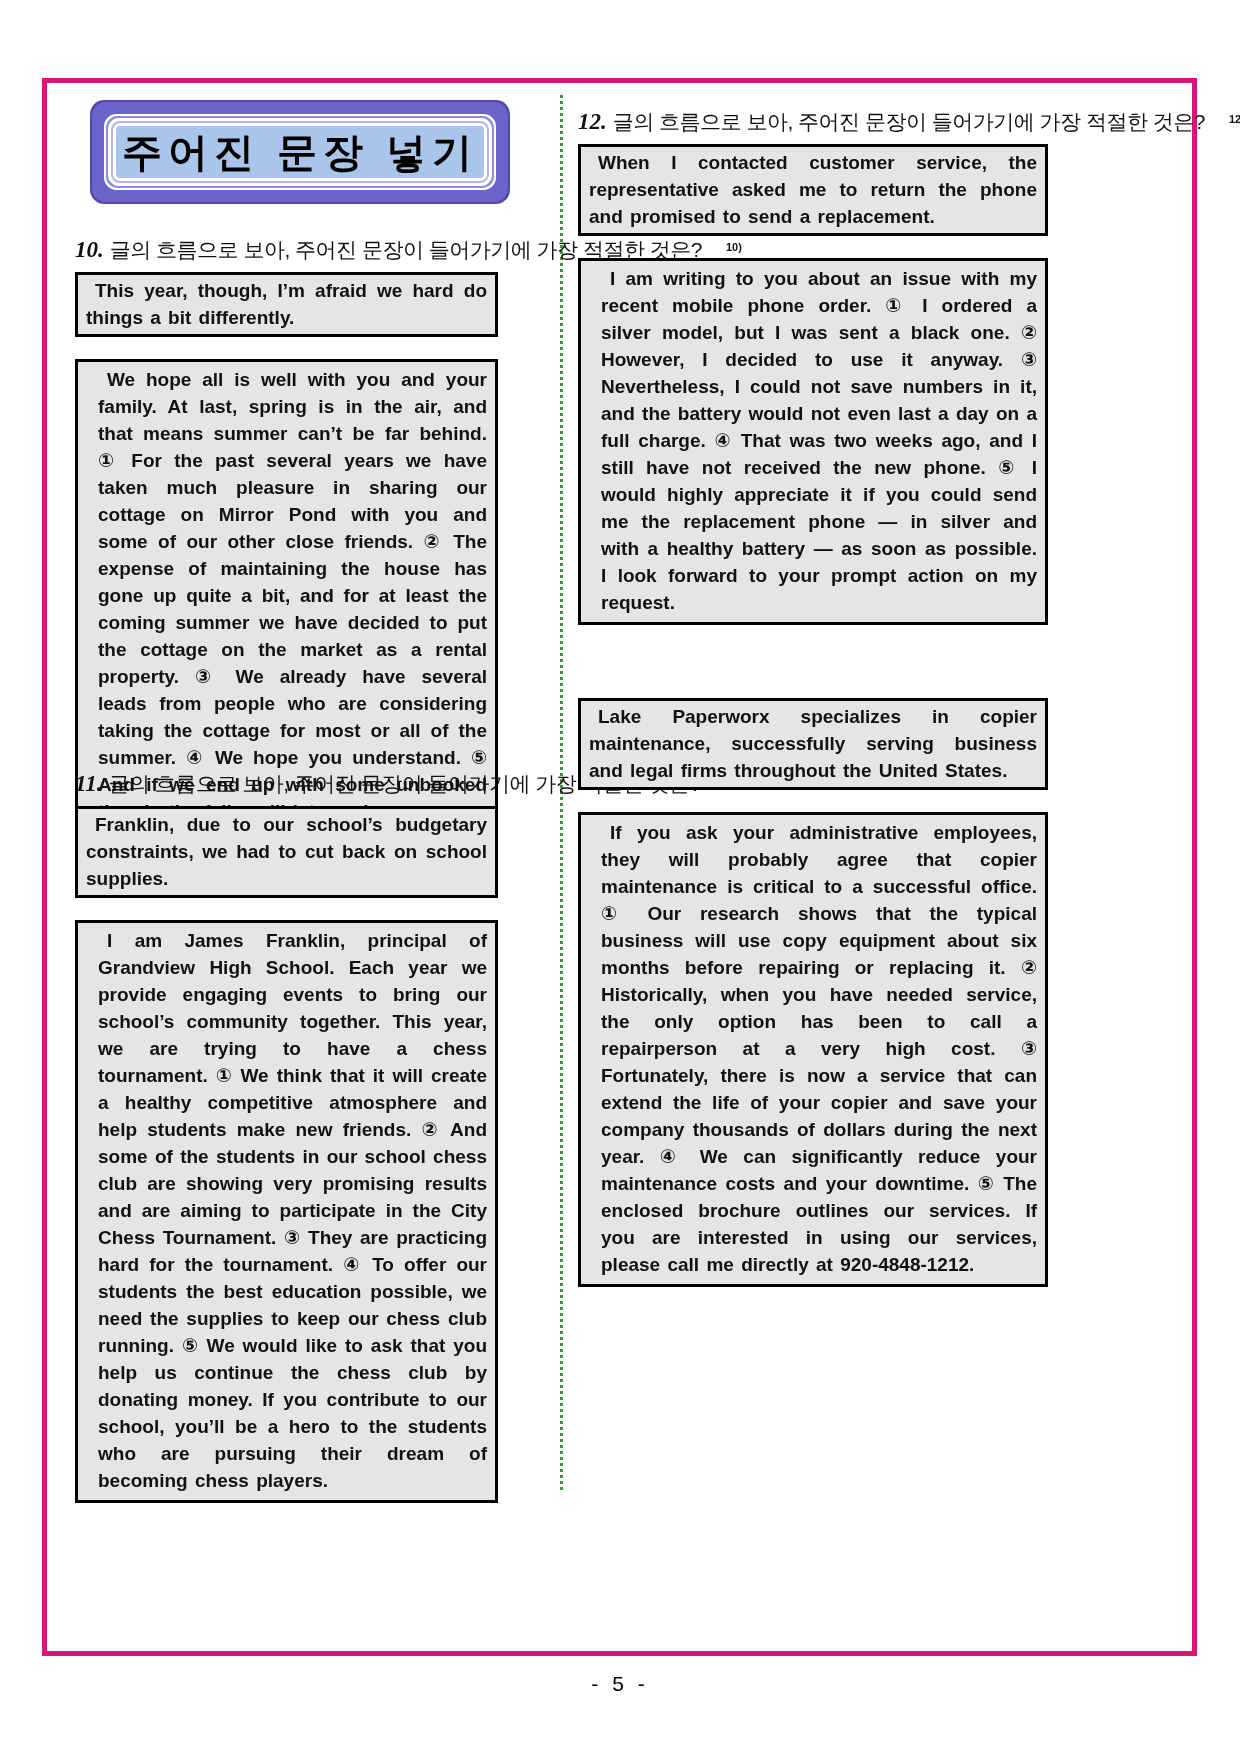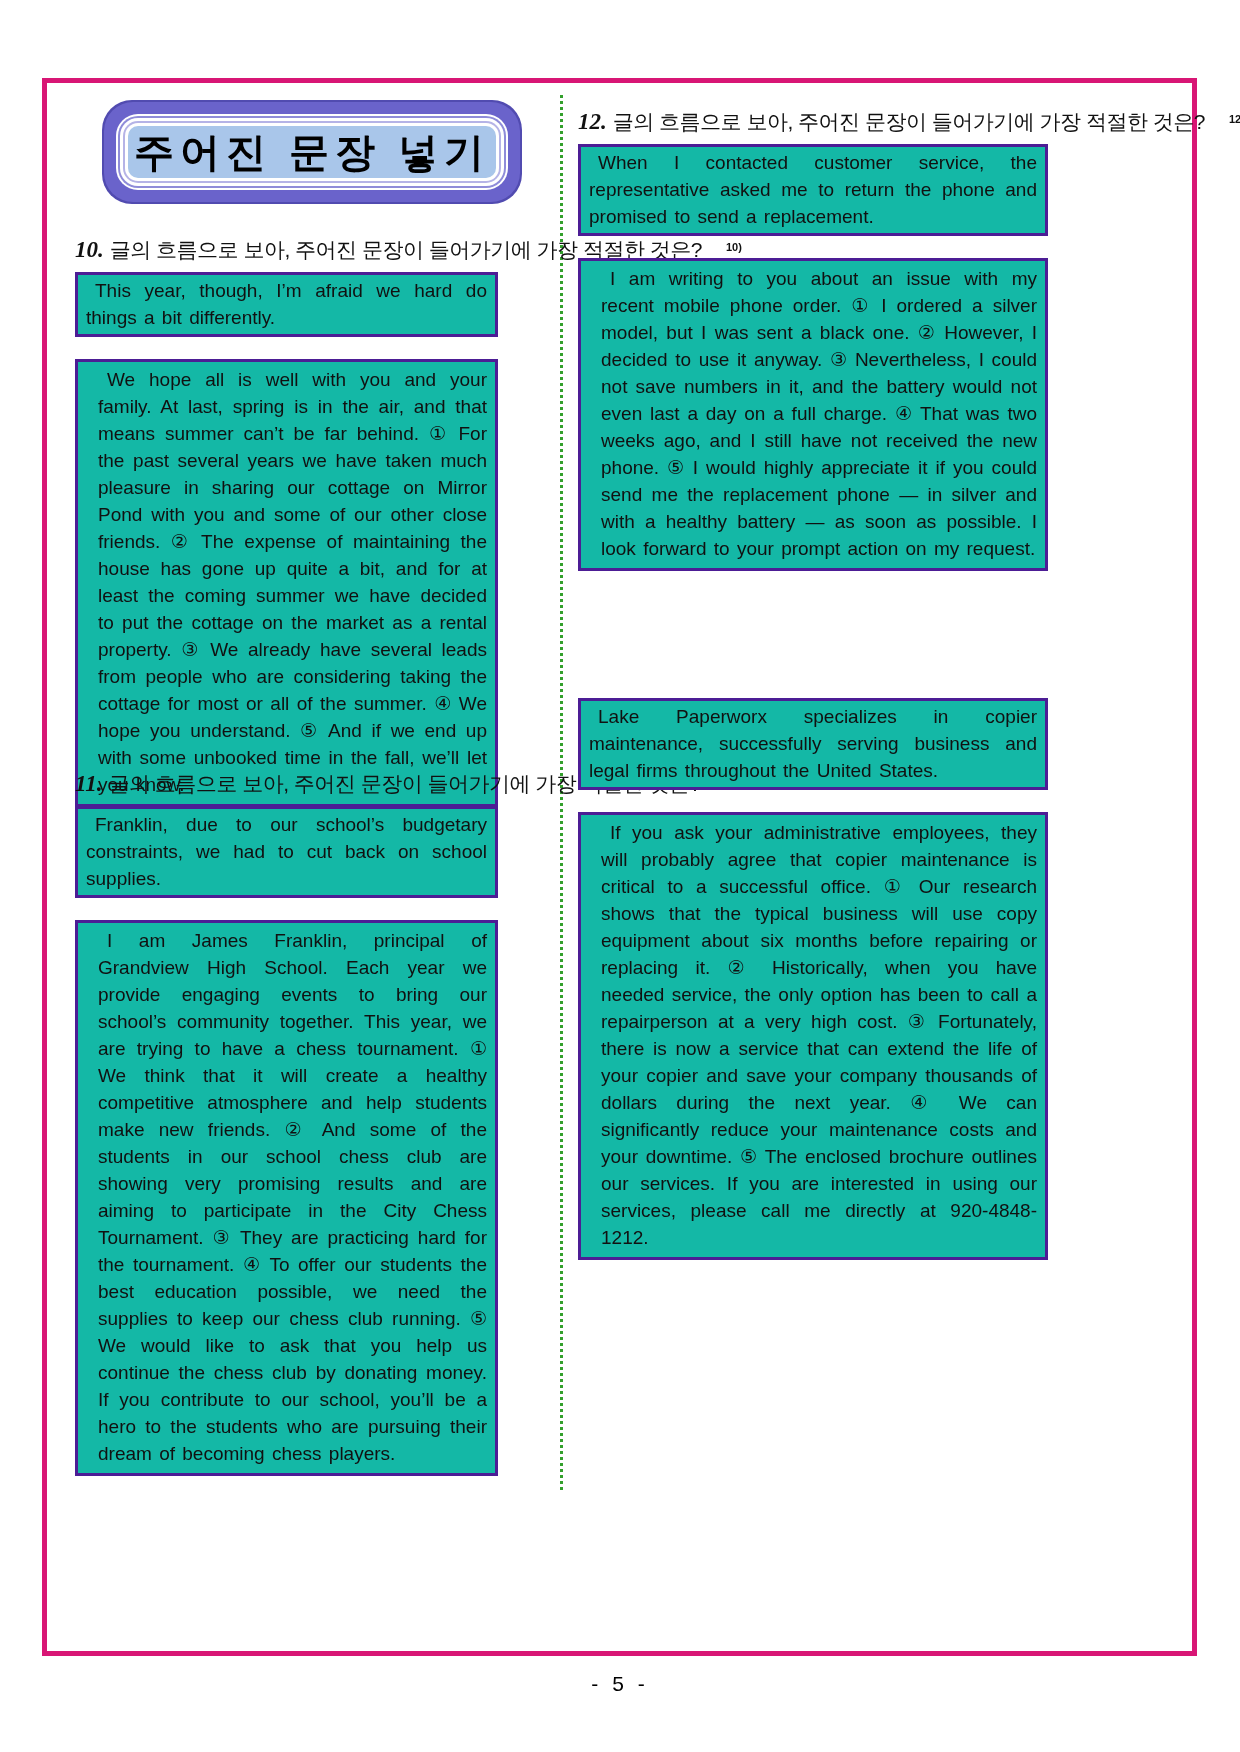--- a/index.html
+++ b/index.html
@@ -11,47 +11,47 @@
   .frame{
     position:absolute;left:42px;top:78px;width:1155px;height:1578px;
     box-sizing:border-box;border:5px solid #d81675;background:#ffffff;
   }
   .divider{
     position:absolute;left:560px;top:95px;height:1395px;width:0;
     border-left:3px dotted #33a02c;
   }
   .title-wrap{
     position:absolute;left:116px;top:126px;width:368px;height:52px;
-    background:#a9c6ea;border-radius:10px;
+    background:#a9c6ea;border-radius:4px;
     box-shadow:
       0 0 0 3px #ffffff,
       0 0 0 5px #b5b3e6,
       0 0 0 8px #ffffff,
       0 0 0 10px #8f8cd9,
       0 0 0 12px #ffffff,
       0 0 0 24px #6a63cb,
       0 0 0 26px #514bb0;
-    display:flex;align-items:center;justify-content:center;margin-left:12px;
+    display:flex;align-items:center;justify-content:center;
   }
   .title-text{
     font-size:40px;font-weight:bold;letter-spacing:6px;color:#000;
     white-space:nowrap;
   }
   .question{position:absolute;width:423px;}
   .q-left{left:75px;}
   .q-right{left:578px;width:470px;}
   .q-header{margin-bottom:8px;white-space:nowrap;}
   .q-num{
     font-family:"Liberation Serif","DejaVu Serif",serif;
     font-style:italic;font-weight:bold;font-size:23px;margin-right:6px;
   }
   .q-prompt{font-weight:normal;font-size:21px;letter-spacing:-0.5px;}
   .q-foot{font-size:11px;font-weight:bold;vertical-align:super;margin-left:24px;}
   .given-box,.passage-box{
-    box-sizing:border-box;border:3px solid #4c1d95;background:#14b8a6;
+    box-sizing:border-box;border:3px solid #000000;background:#e5e5e5;font-weight:bold;
   }
   .given-box{padding:2px 8px 3px 8px;margin-bottom:22px;}
   .passage-box{padding:4px 8px 6px 20px;}
   .given-text,.passage-text{
     margin:0;font-size:19px;line-height:27px;text-align:justify;
     text-indent:9px;word-spacing:2px;
   }
   .page-number{
     position:absolute;left:0;top:1672px;width:1240px;text-align:center;
     font-size:21px;color:#000;letter-spacing:4px;

